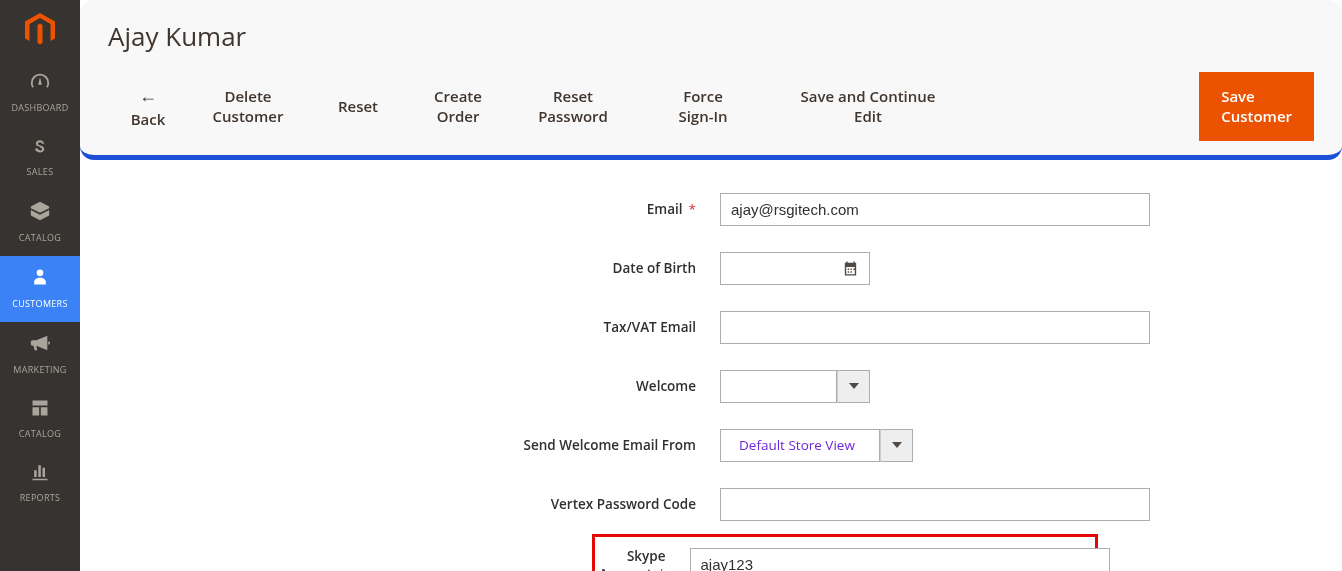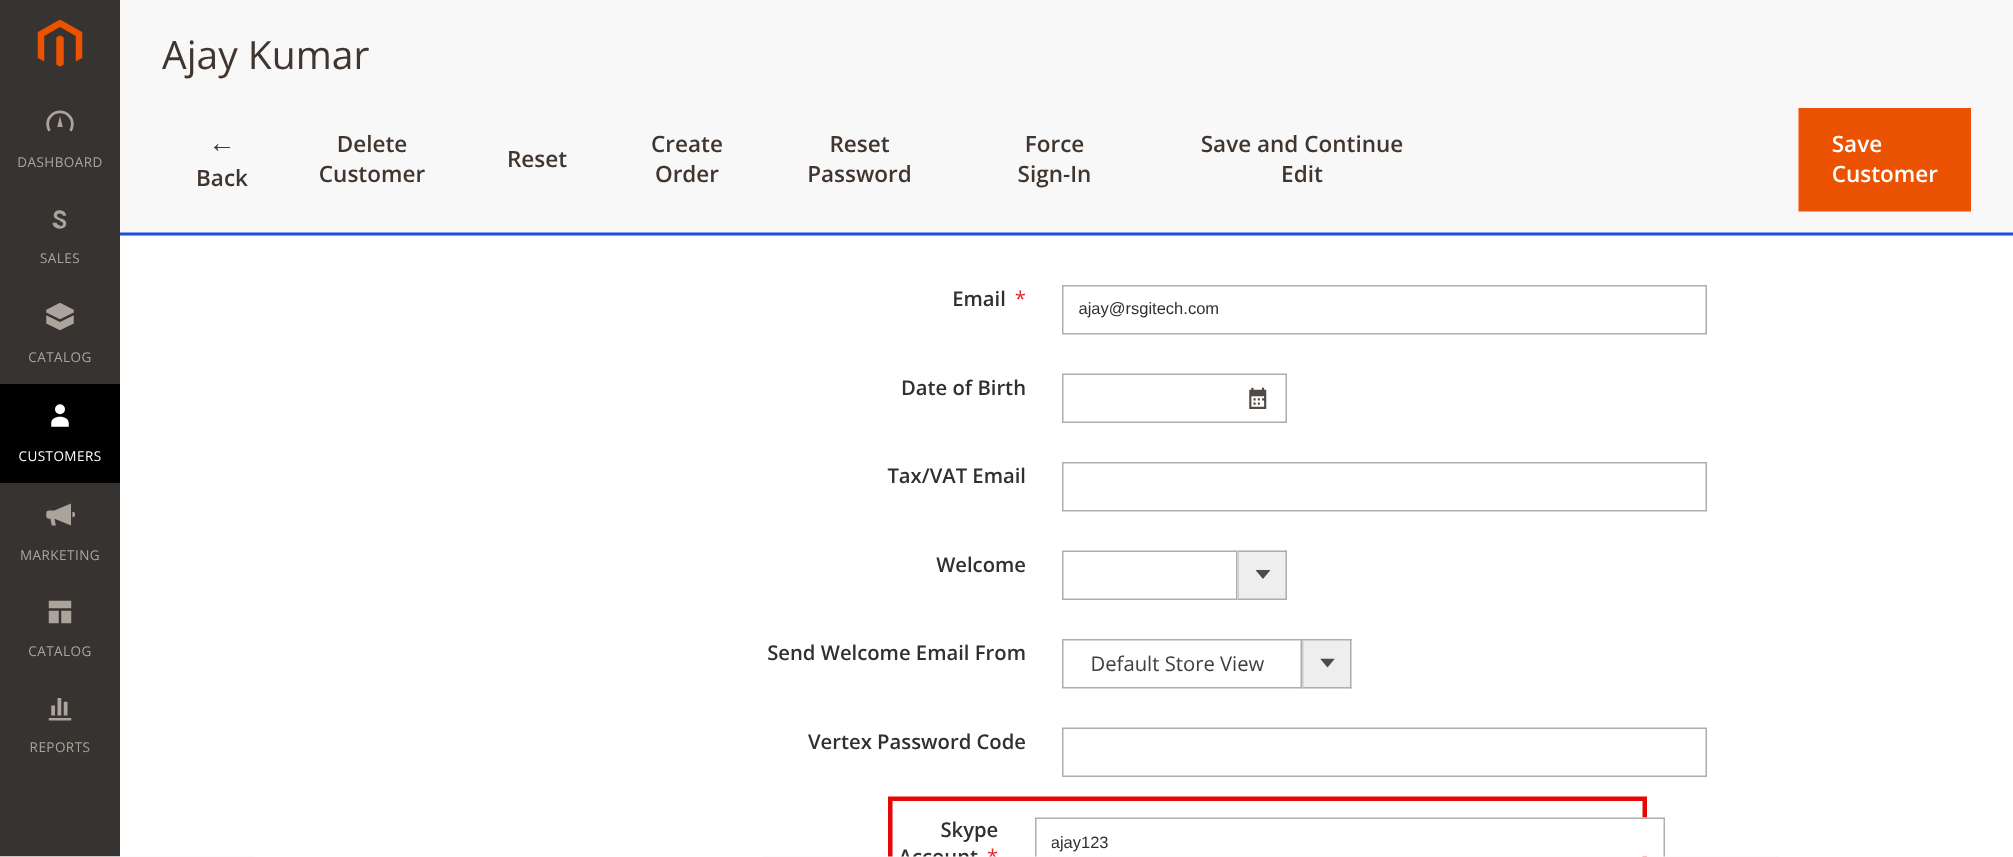--- a/index.html
+++ b/index.html
@@ -1,42 +1,42 @@
 <!DOCTYPE html>
 <html><head>
 <meta charset="utf-8">
 <style>
 * { box-sizing: border-box; margin: 0; padding: 0; }
 body { font-family: 'Open Sans', Arial, sans-serif; background: #f5f5f5; width: 1342px; height: 571px; overflow: hidden; }
 
 .sidebar { width: 80px; background: #373330; height: 571px; float: left; display: flex; flex-direction: column; }
 .logo-box { height: 60px; display: flex; align-items: center; justify-content: center; }
 .nav-item { display: flex; flex-direction: column; align-items: center; justify-content: center; padding: 10px 0 12px; cursor: pointer; color: #aaa49c; }
-.nav-item.active { background: #000000; color: #fff; }
+.nav-item.active { background: #3b82f6; color: #fff; }
 .nav-item .nav-icon { margin-bottom: 4px; }
 .nav-item .nav-label { font-size: 9px; letter-spacing: 0.3px; font-weight: 400; }
 
 .main { margin-left: 80px; height: 571px; background: #fff; }
 
-.header { background: #f8f8f8; padding: 18px 28px 0; border-bottom: 2px solid #1d4ed8; }
+.header { background: #f8f8f8; padding: 18px 28px 0; border-bottom: 5px solid #1d4ed8; border-radius: 14px; }
 .page-title { font-size: 26px; font-weight: 400; color: #41362f; margin-bottom: 18px; }
 .actions { display: flex; align-items: center; justify-content: flex-start; gap: 0; padding-bottom: 14px; }
 .action-btn { text-align: center; font-size: 15px; font-weight: 600; color: #41362f; cursor: pointer; line-height: 1.35; padding: 0 14px; }
 .action-btn .arrow-back { font-size: 18px; display: block; margin-bottom: 2px; }
 .action-save { background: #eb5202; color: #fff; padding: 14px 22px; margin-left: auto; font-size: 15px; font-weight: 600; cursor: pointer; line-height: 1.35; }
 
 .form-area { padding: 20px 0 30px; }
-.form-row { display: flex; padding: 13px 0; }
+.form-row { display: flex; align-items: center; padding: 13px 0; margin-left: 12px; }
 .form-label { width: 628px; text-align: right; padding-right: 24px; font-size: 13.5px; font-weight: 600; color: #303030; }
 .form-label .req { color: #e22626; margin-left: 6px; font-weight: 400; }
 .form-control { display: flex; align-items: center; }
-.input-text { width: 430px; height: 33px; border: 1px solid #adadad; background: #fff; padding: 0 10px; font-size: 11px; color: #303030; }
+.input-text { width: 430px; height: 33px; border: 1px solid #adadad; background: #fff; padding: 0 10px; font-size: 15px; color: #303030; }
 .input-date { width: 150px; height: 33px; border: 1px solid #adadad; background: #fff; padding: 0 10px; display: flex; align-items: center; justify-content: flex-end; }
 .select-wrap { display: flex; }
-.select-box { height: 33px; border: 1px solid #adadad; background: #fff; padding: 0 12px; font-size: 13.5px; color: #404040; display: flex; align-items: center; }
+.select-box { height: 33px; border: 1px solid #adadad; background: #fff; padding: 0 12px; font-size: 13.5px; color: #6d28d9; display: flex; align-items: center; }
 .select-toggle { width: 33px; height: 33px; border: 1px solid #adadad; border-left: 1px solid #ccc; background: #eee; display: flex; align-items: center; justify-content: center; cursor: pointer; }
 .select-box.gender { width: 117px; }
 .select-box.store { width: 160px; padding-left: 18px; }
 
 .highlight-row { border: 3px solid #e60707; margin: 0 244px 0 512px; padding: 10px 0; display: flex; align-items: center; }
 .highlight-row .form-label { width: 128px; text-align: right; padding-left: 4px; }
 .highlight-row .input-text { width: 420px; }
 .calendar-icon svg, .caret-icon svg { display: block; }
 </style>
 </head>

